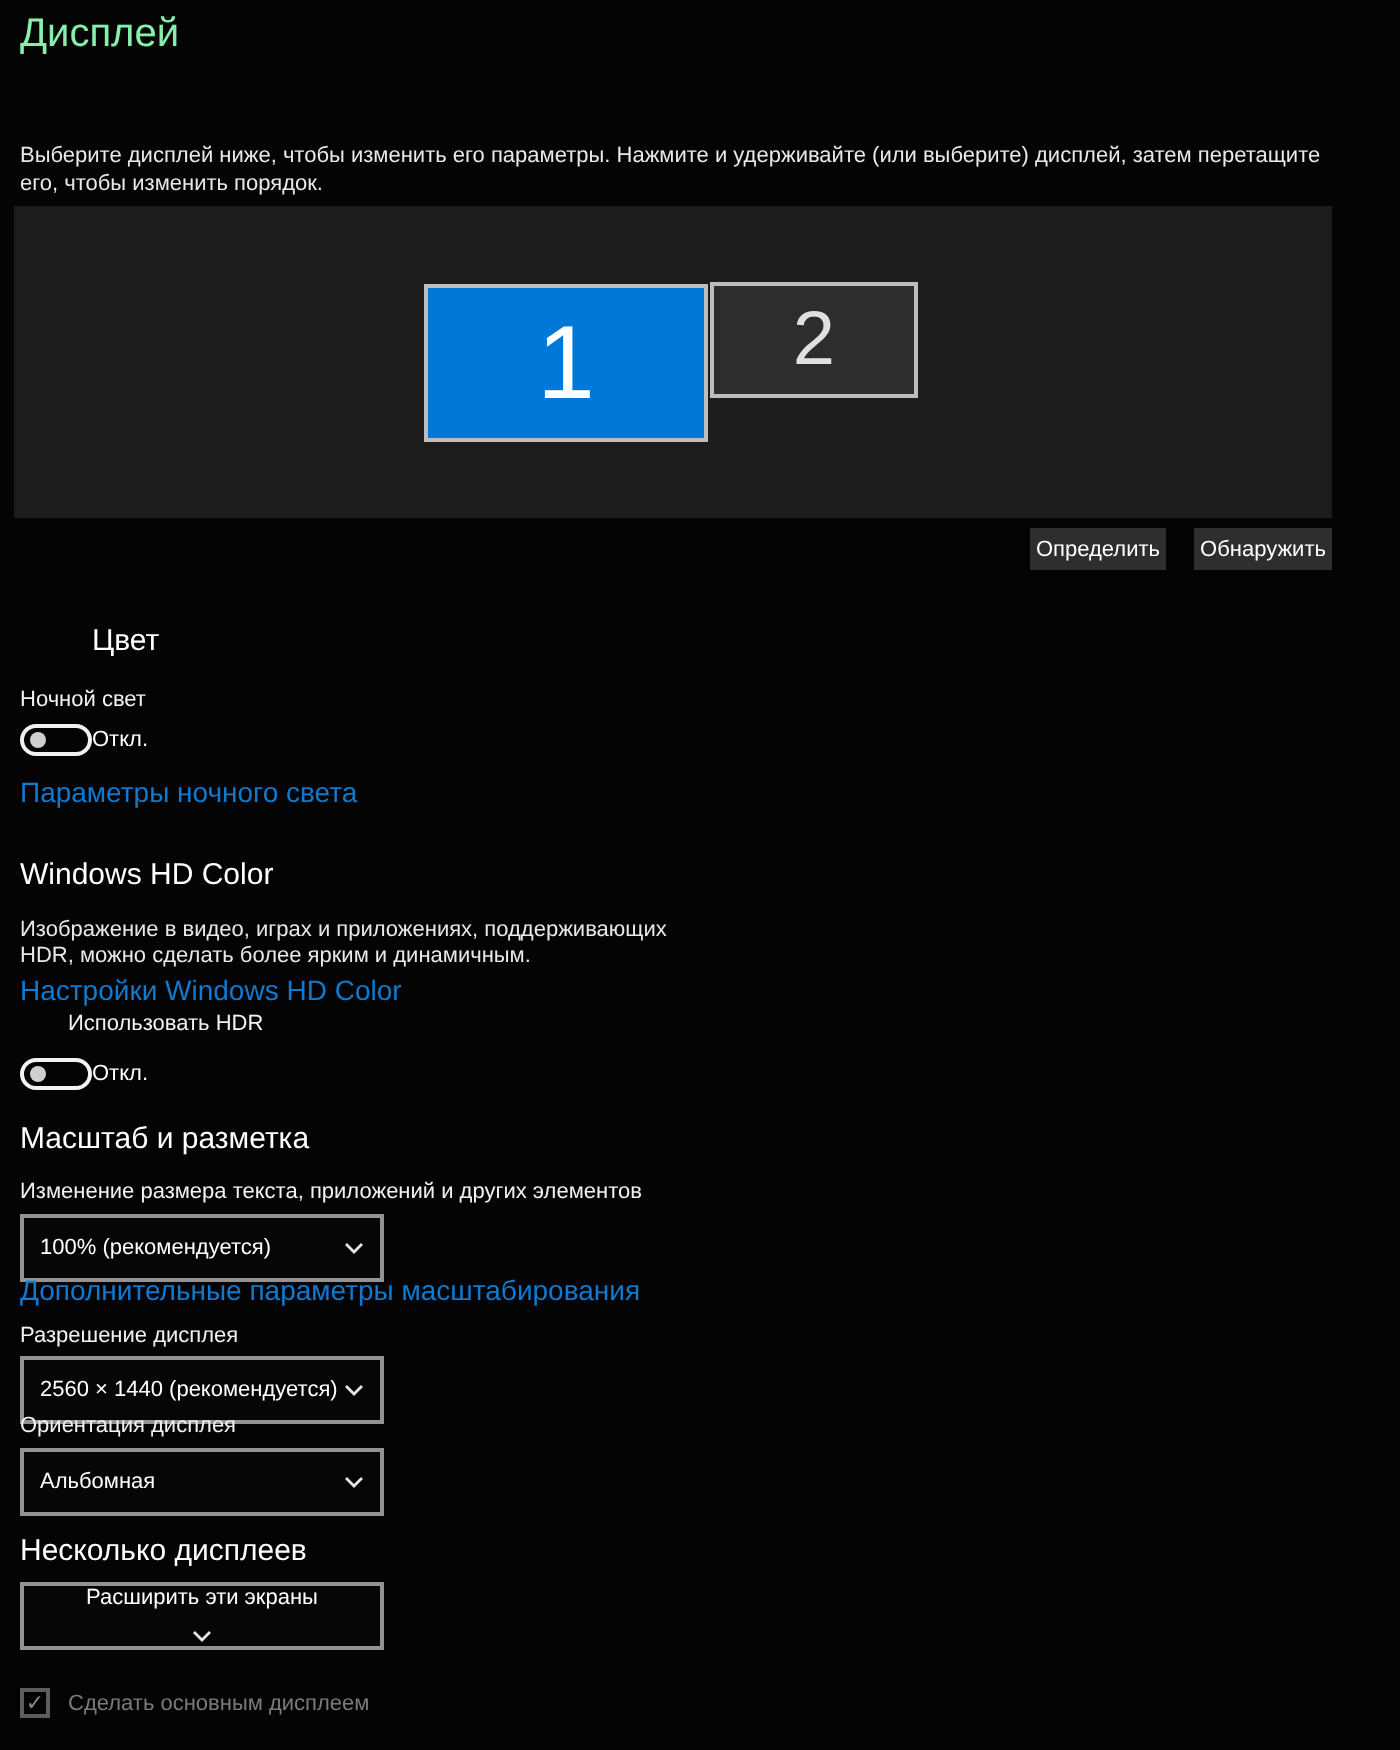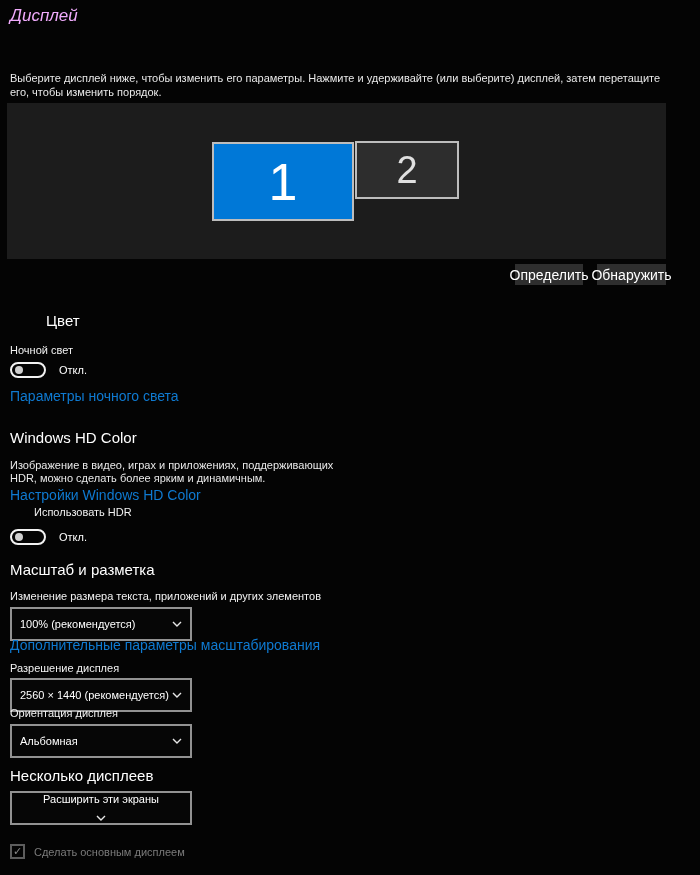--- a/index.html
+++ b/index.html
@@ -1,42 +1,42 @@
 <!DOCTYPE html>
 <html><head>
 <meta charset="utf-8">
 <style>
   html,body{margin:0;padding:0;background:#000;}
   body{font-family:"Liberation Sans","DejaVu Sans",sans-serif;color:#fff;}
   #screen{position:relative;width:700px;height:875px;background:#040404;overflow:hidden;}
 
   .abs{position:absolute;}
 
-  .page-title{font-size:17px;font-weight:400;color:#f0abfc;font-style:italic;}
+  .page-title{font-size:20px;font-weight:400;color:#86efac;}
   .section-heading{font-size:15px;font-weight:400;color:#fff;}
   .body-text{font-size:11px;color:#e9e9e9;line-height:14px;}
   .label{font-size:11px;color:#f2f2f2;}
   .link{font-size:14px;color:#0f7ad1;cursor:pointer;text-decoration:none;}
 
   
   .arrange-panel{left:7px;top:103px;width:659px;height:156px;background:#1c1c1c;}
   .monitor{box-sizing:border-box;border:2px solid #bdbdbd;display:flex;align-items:center;justify-content:center;cursor:pointer;}
   .monitor-1{left:205px;top:39px;width:142px;height:79px;background:#0078d7;}
   .monitor-2{left:348px;top:38px;width:104px;height:58px;background:#2d2d2d;}
   .digit{font-weight:100;color:#fff;}
   .digit-1{font-size:52px;}
   .digit-2{font-size:38px;color:#e0e0e0;}
 
   .btn{box-sizing:border-box;height:21px;background:#2e2e2e;color:#fff;border:none;
-       font-size:14px;font-family:inherit;cursor:pointer;display:flex;align-items:center;justify-content:center;}
+       font-size:11px;font-family:inherit;cursor:pointer;display:flex;align-items:center;justify-content:center;}
   .btn-identify{left:515px;top:264px;width:68px;}
   .btn-detect{left:597px;top:264px;width:69px;}
 
   
-  .toggle-row{display:flex;align-items:center;gap:13px;}
+  .toggle-row{display:flex;align-items:center;}
   .toggle{box-sizing:border-box;width:36px;height:16px;border:2px solid #f2f2f2;border-radius:9px;
           position:relative;cursor:pointer;background:transparent;}
   .toggle .knob{position:absolute;left:3px;top:2px;width:8px;height:8px;border-radius:50%;background:#cfcfcf;}
   .toggle-state{font-size:11px;color:#fff;}
 
   
   .dropdown{box-sizing:border-box;left:10px;width:182px;height:34px;background:#060606;border:2px solid #929292;
             display:flex;align-items:center;justify-content:space-between;padding:0 8px;cursor:pointer;}
   .dropdown .value{font-size:11px;color:#fff;white-space:nowrap;}
   .chev{width:10px;height:10px;flex:0 0 auto;}

